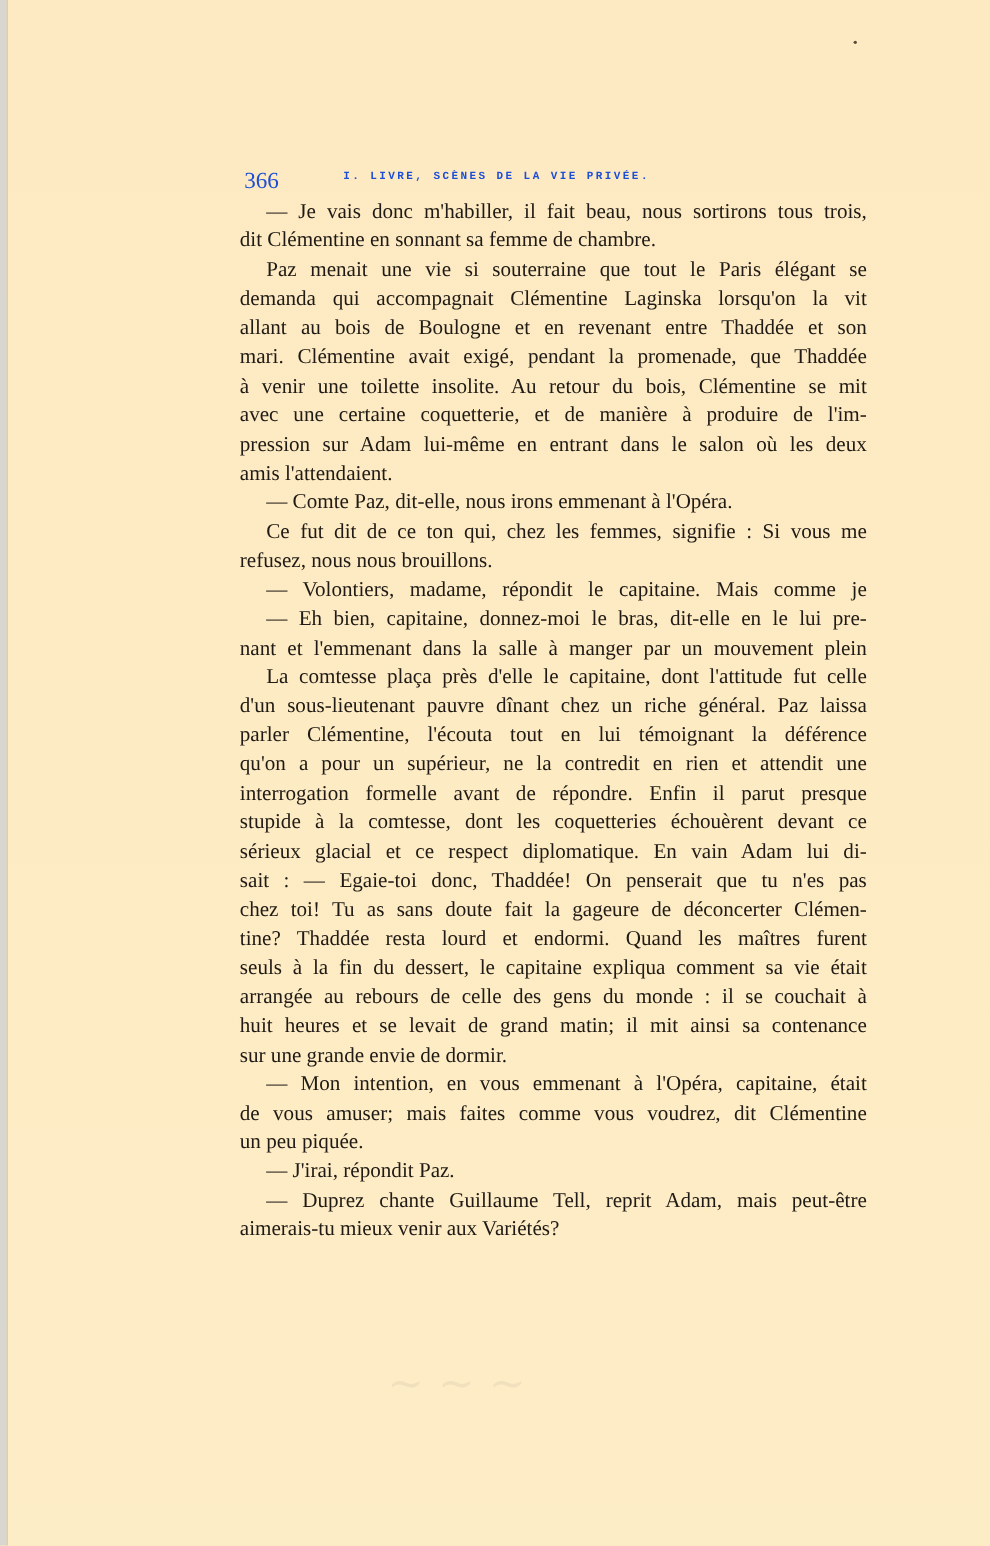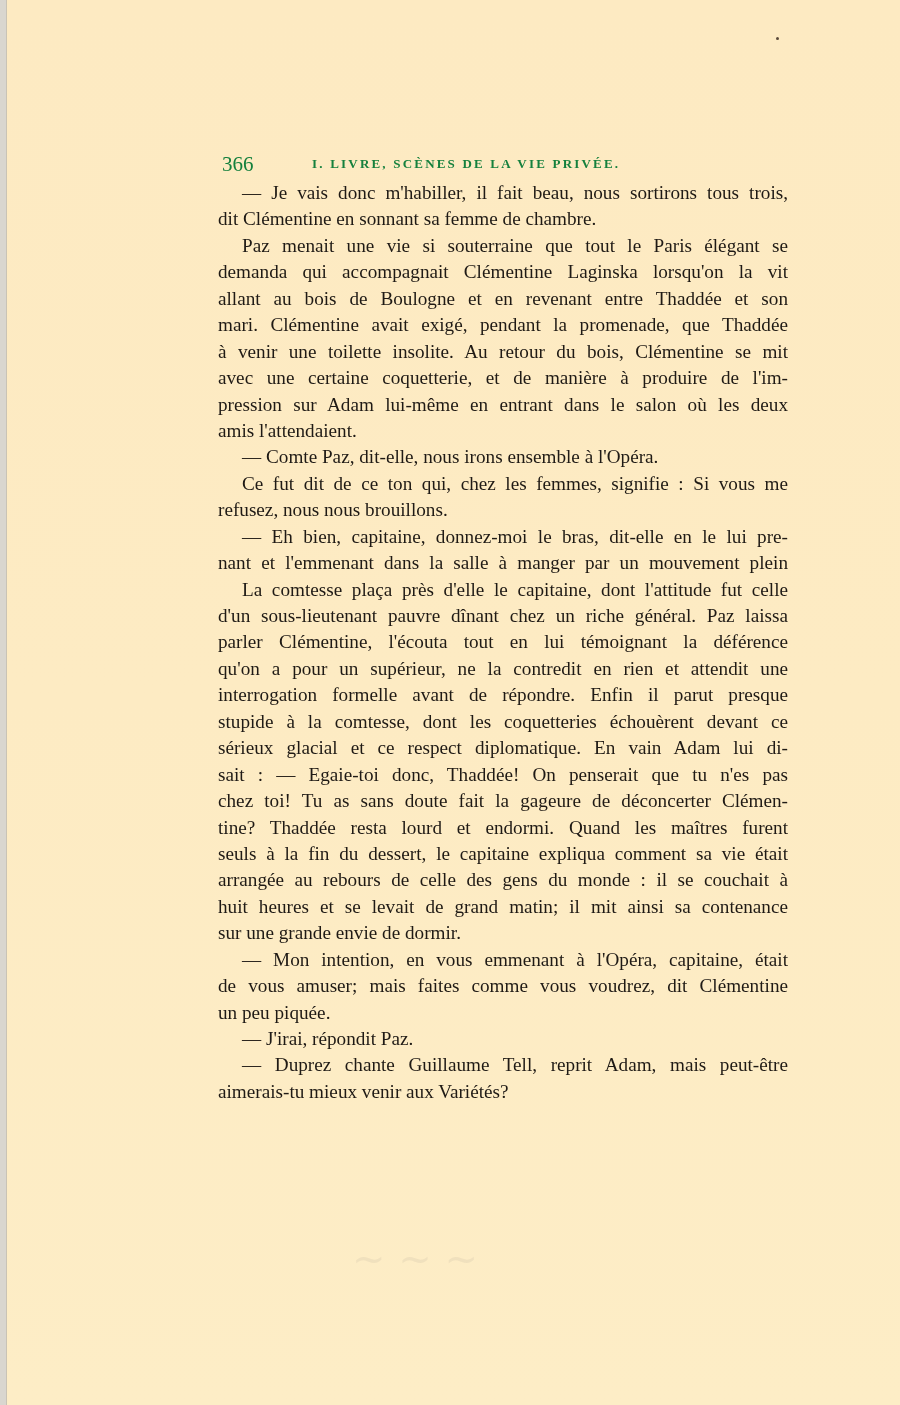--- a/index.html
+++ b/index.html
@@ -12,31 +12,31 @@
       position: absolute; left: 6px; top: 0; right: 0; bottom: 0;
       background: linear-gradient(180deg, #fdeac2 0%, #fdebc3 50%, #fdedc6 100%);
       border-left: 1px solid #c9c3b5;
     }
     .edge {
       position: absolute; left: 0; top: 0; bottom: 0; width: 6px;
       background: #d9d6cf;
     }
     .header {
       position: absolute; left: 222px; top: 152px; width: 470px; height: 26px;
-      font-family: "DejaVu Serif", serif; color: #15803d;
+      font-family: "DejaVu Serif", serif; color: #1d4ed8;
     }
     .page-number {
       position: absolute; left: 0; top: 0;
       font-size: 21px; letter-spacing: 0px;
       font-family: "Liberation Serif", serif;
     }
     .running-title {
       position: absolute; left: 90px; top: 4px;
-      font-size: 13px; letter-spacing: 2.2px; font-weight: bold;
-      font-family: Liberation Serif, serif;
+      font-size: 10px; letter-spacing: 2.2px; font-weight: bold;
+      font-family: Liberation Mono, monospace;
     }
     .text-block {
       position: absolute; left: 218px; top: 180px; width: 570px;
       font-family: Liberation Serif, serif;
       font-size: 19.2px;
       line-height: 26.45px;
       color: #1f1a15;
     }
     .line {
       display: block; white-space: nowrap;
@@ -72,23 +72,24 @@
     <span class="line indent">— Je vais donc m'habiller, il fait beau, nous sortirons tous trois,</span>
     <span class="line last">dit Clémentine en sonnant sa femme de chambre.</span>
     <span class="line indent">Paz menait une vie si souterraine que tout le Paris élégant se</span>
     <span class="line">demanda qui accompagnait Clémentine Laginska lorsqu'on la vit</span>
     <span class="line">allant au bois de Boulogne et en revenant entre Thaddée et son</span>
     <span class="line">mari. Clémentine avait exigé, pendant la promenade, que Thaddée</span>
     <span class="line">à venir une toilette insolite. Au retour du bois, Clémentine se mit</span>
     <span class="line">avec une certaine coquetterie, et de manière à produire de l'im-</span>
     <span class="line">pression sur Adam lui-même en entrant dans le salon où les deux</span>
     <span class="line last">amis l'attendaient.</span>
-    <span class="line indent last">— Comte Paz, dit-elle, nous irons ensemble à l'Opéra.</span>
+    <span class="line indent last">— Comte Paz, dit-elle, nous irons emmenant à l'Opéra.</span>
     <span class="line indent">Ce fut dit de ce ton qui, chez les femmes, signifie : Si vous me</span>
     <span class="line last">refusez, nous nous brouillons.</span>
+    <span class="line indent">— Volontiers, madame, répondit le capitaine. Mais comme je</span>
     <span class="line indent">— Eh bien, capitaine, donnez-moi le bras, dit-elle en le lui pre-</span>
     <span class="line">nant et l'emmenant dans la salle à manger par un mouvement plein</span>
     <span class="line indent">La comtesse plaça près d'elle le capitaine, dont l'attitude fut celle</span>
     <span class="line">d'un sous-lieutenant pauvre dînant chez un riche général. Paz laissa</span>
     <span class="line">parler Clémentine, l'écouta tout en lui témoignant la déférence</span>
     <span class="line">qu'on a pour un supérieur, ne la contredit en rien et attendit une</span>
     <span class="line">interrogation formelle avant de répondre. Enfin il parut presque</span>
     <span class="line">stupide à la comtesse, dont les coquetteries échouèrent devant ce</span>
     <span class="line">sérieux glacial et ce respect diplomatique. En vain Adam lui di-</span>
     <span class="line">sait : — Egaie-toi donc, Thaddée! On penserait que tu n'es pas</span>

